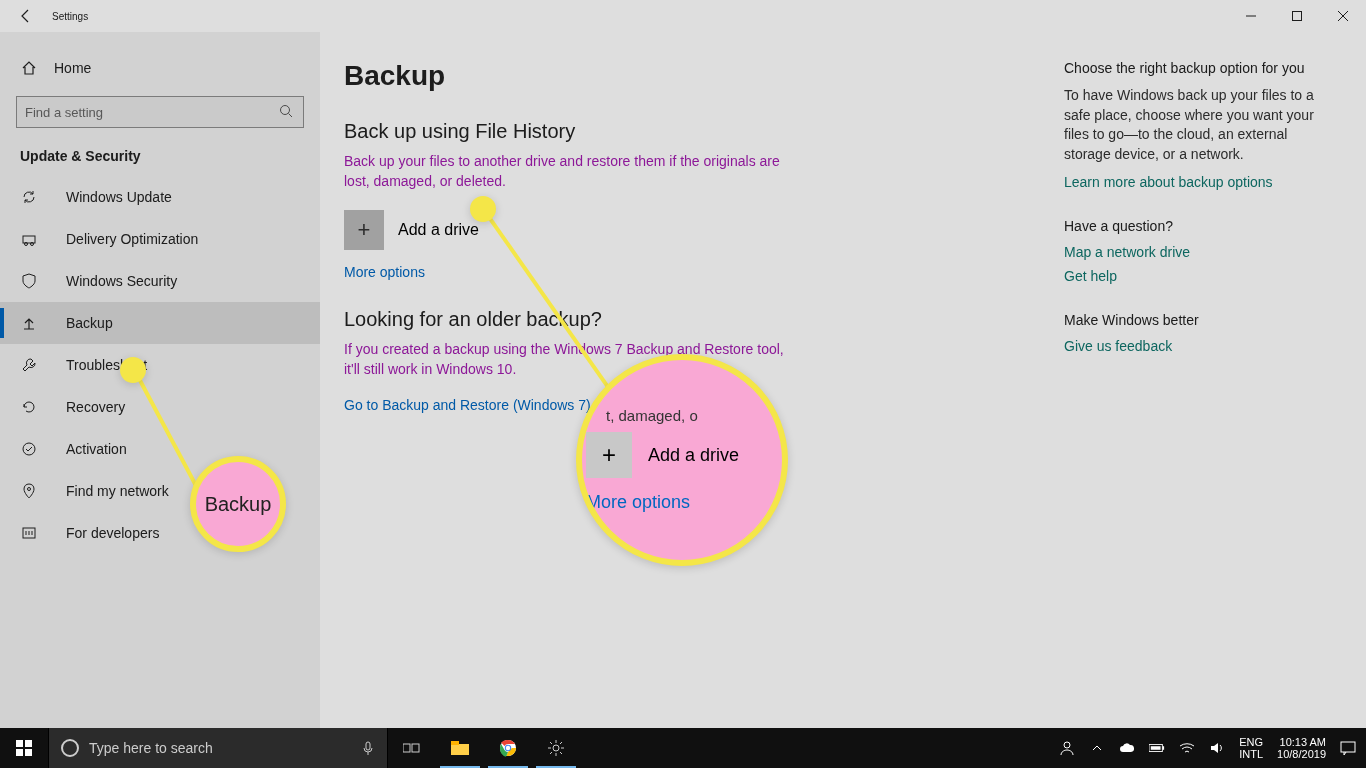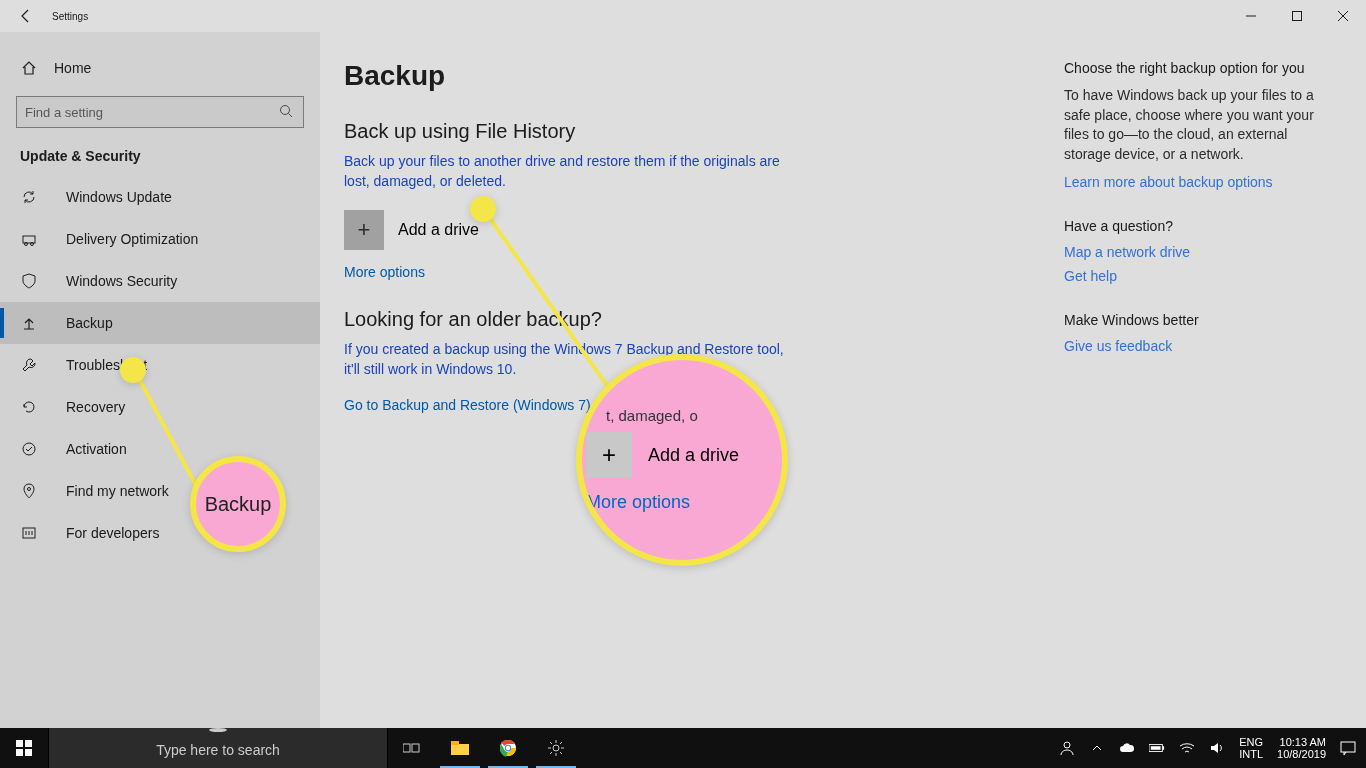--- a/index.html
+++ b/index.html
@@ -25,50 +25,50 @@
   .category { padding: 0 20px 12px 20px; font-weight:600; font-size: 14px; color:#222; }
   .navitem { display:flex; align-items:center; gap:28px; padding: 13px 20px; font-size: 14px; color:#222; position:relative; }
   .navitem.active { background: #d9d9d9; }
   .navitem.active::before { content:""; position:absolute; left:0; top:6px; bottom:6px; width:4px; background:#0067c0; }
   .navicon { width:18px; display:flex; justify-content:center; }
 
   .content { flex: 1; display:flex; padding: 28px 24px 0 24px; }
   .main { flex: 1; max-width: 720px; }
   .main h1 { font-weight: 600; font-size: 28px; color:#222; margin-bottom: 28px; }
   .main h2 { font-weight: 400; font-size: 20px; color:#222; margin-bottom: 8px; }
-  .main p { font-size: 14px; color:#1d4ed8; line-height: 1.45; margin-bottom: 18px; max-width: 440px; }
+  .main p { font-size: 14px; color:#a21caf; line-height: 1.45; margin-bottom: 18px; max-width: 440px; }
   .adddrive { display:flex; align-items:center; gap:14px; margin-bottom: 14px; }
   .plusbox { width:40px; height:40px; background:#b9b9b9; display:flex; align-items:center; justify-content:center; font-size: 22px; color:#333; }
   .link { color:#0067c0; font-size: 14px; display:block; margin-bottom: 28px; cursor:pointer; }
 
   .rail { width: 260px; padding-right: 10px; font-size: 14px; color:#333; }
   .rail h3 { font-weight:400; font-size:14px; color:#222; margin-bottom: 10px; }
   .rail p { font-size: 14px; line-height:1.4; margin-bottom:10px; }
-  .rail .rlink { color:#3b82f6; display:block; margin-bottom: 28px; }
+  .rail .rlink { color:#0f766e; display:block; margin-bottom: 28px; }
   .rail .rlink.tight { margin-bottom: 8px; }
 
   
   .callout { position:absolute; border: 6px solid #f4e648; border-radius: 50%; background:#f9a8d4; display:flex; align-items:center; justify-content:center; z-index: 60; box-shadow: 0 2px 8px rgba(0,0,0,0.15); }
   .callout.small { width: 26px; height: 26px; background:#f4e648; border:none; }
   .callout-line { position:absolute; background:#f4e648; height:4px; z-index:55; transform-origin: left center; }
   .callout1 { left: 190px; top: 456px; width: 96px; height: 96px; font-size: 20px; color:#222; }
   .callout2 { left: 576px; top: 354px; width: 212px; height: 212px; overflow:hidden; }
   .callout2 .inner { width: 200px; text-align:left; transform: scale(1); }
   .callout2 .hint { font-size: 15px; color:#333; margin-bottom:8px; white-space:nowrap; margin-left:24px;}
   .callout2 .row { display:flex; align-items:center; gap:16px; margin-left:4px; margin-bottom:14px;}
   .callout2 .pb { width:46px; height:46px; background:#c8c8c8; display:flex; align-items:center; justify-content:center; font-size:24px; }
   .callout2 .lab { font-size:18px; }
   .callout2 .mo { color:#0067c0; font-size:18px; margin-left:4px; }
 
   
   .taskbar { position:absolute; left:0; right:0; bottom:0; height:40px; background:#101010; display:flex; align-items:center; color:#fff; z-index: 70; }
   .start { width:48px; height:40px; display:flex; align-items:center; justify-content:center; }
   .startgrid { width:16px; height:16px; display:grid; grid-template-columns:1fr 1fr; grid-template-rows:1fr 1fr; gap:2px; }
   .startgrid span { background:#fff; }
-  .searchbar { width:340px; height:40px; background:#2b2b2b; display:flex; align-items:center; gap:10px; padding:0 12px; color:#ccc; font-size:14px; border-left:1px solid #000; border-right:1px solid #000;flex-direction:column;}
+  .searchbar { width:340px; height:40px; background:#2b2b2b; display:flex; align-items:center; gap:10px; padding:0 12px; color:#ccc; font-size:14px; border-left:1px solid #000; border-right:1px solid #000;}
   .cortana { width:18px; height:18px; border:2px solid #ccc; border-radius:50%; }
   .mic { margin-left:auto; }
   .tbicon { width:48px; height:40px; display:flex; align-items:center; justify-content:center; position:relative;}
   .tbicon.active::after{content:"";position:absolute;bottom:0;left:4px;right:4px;height:2px;background:#76b9ed;}
   .tray { margin-left:auto; display:flex; align-items:center; gap:14px; padding-right:10px; font-size:11px; color:#fff; }
   .tray .clock { text-align:right; line-height:1.1; font-size:11px; }
   .tray .lang { text-align:center; line-height:1.1; font-size:11px; }
   .trayicon { width:16px; display:flex; justify-content:center; }
 
   svg { display:block; }

